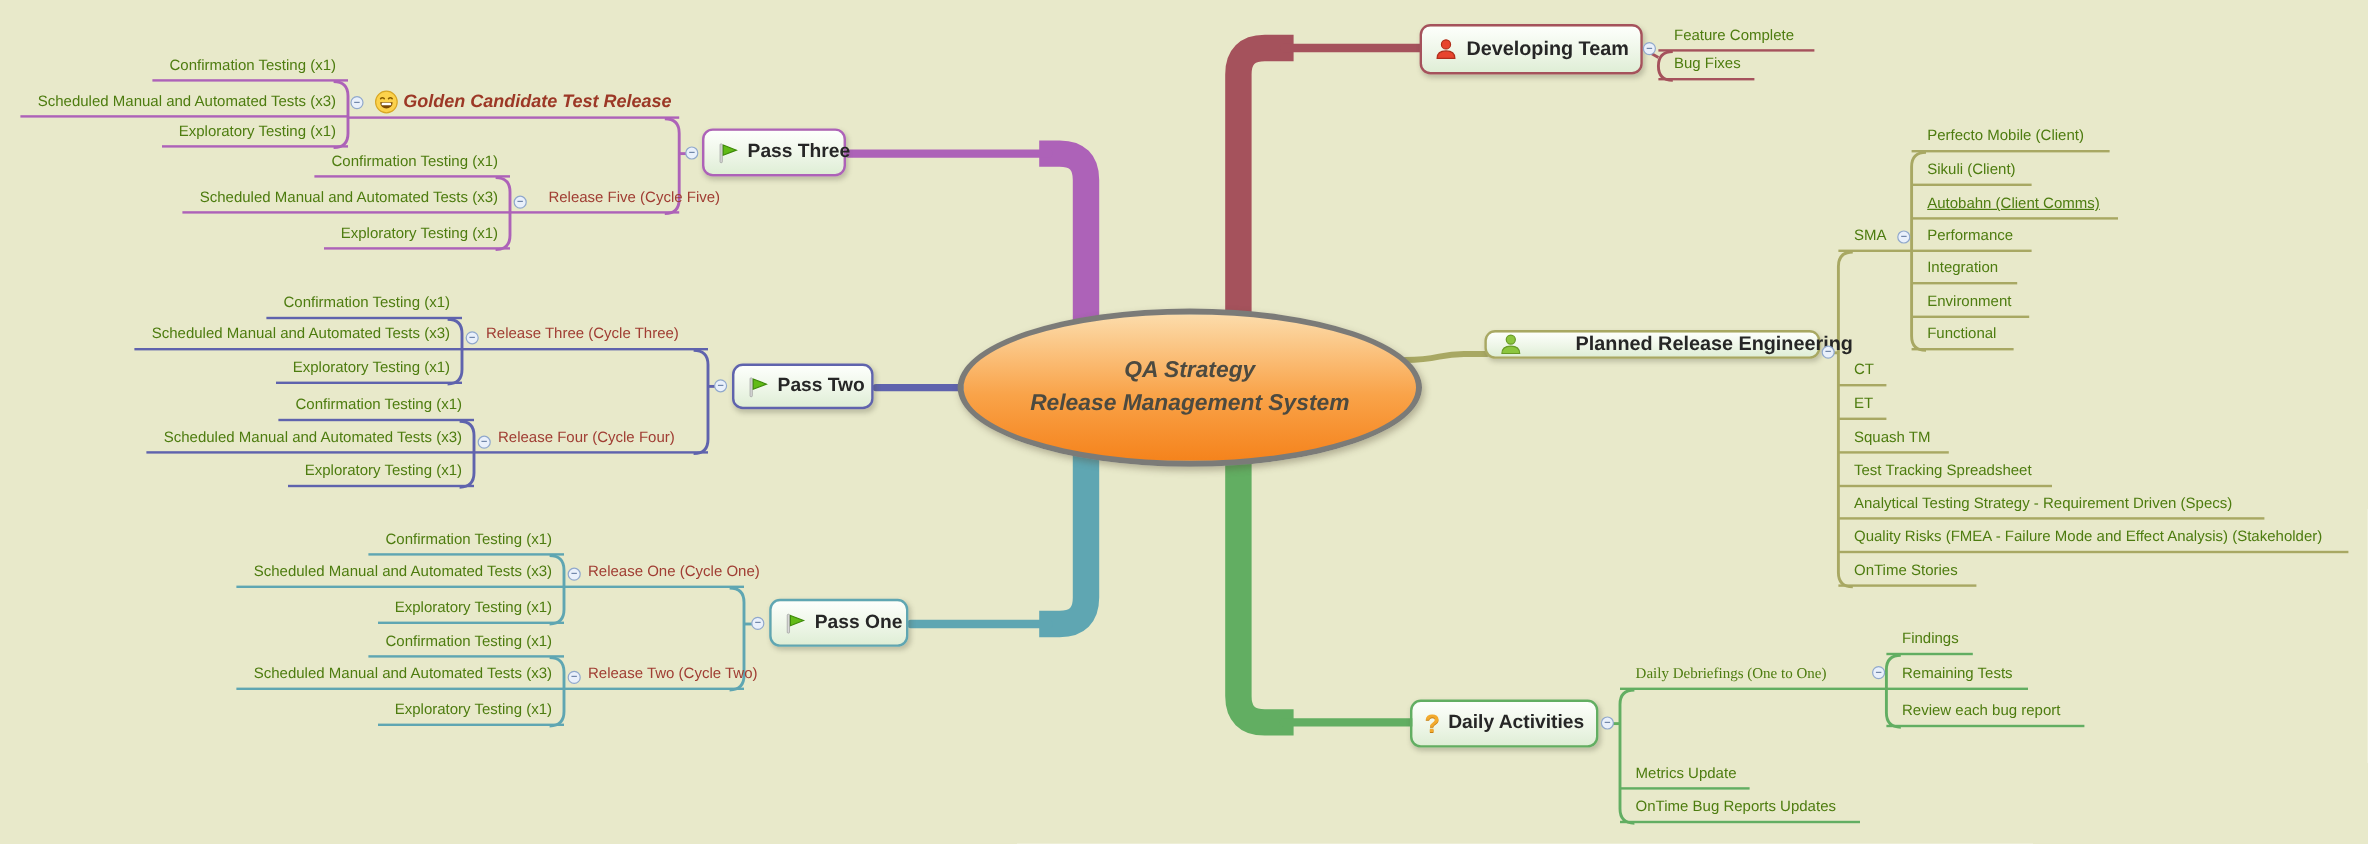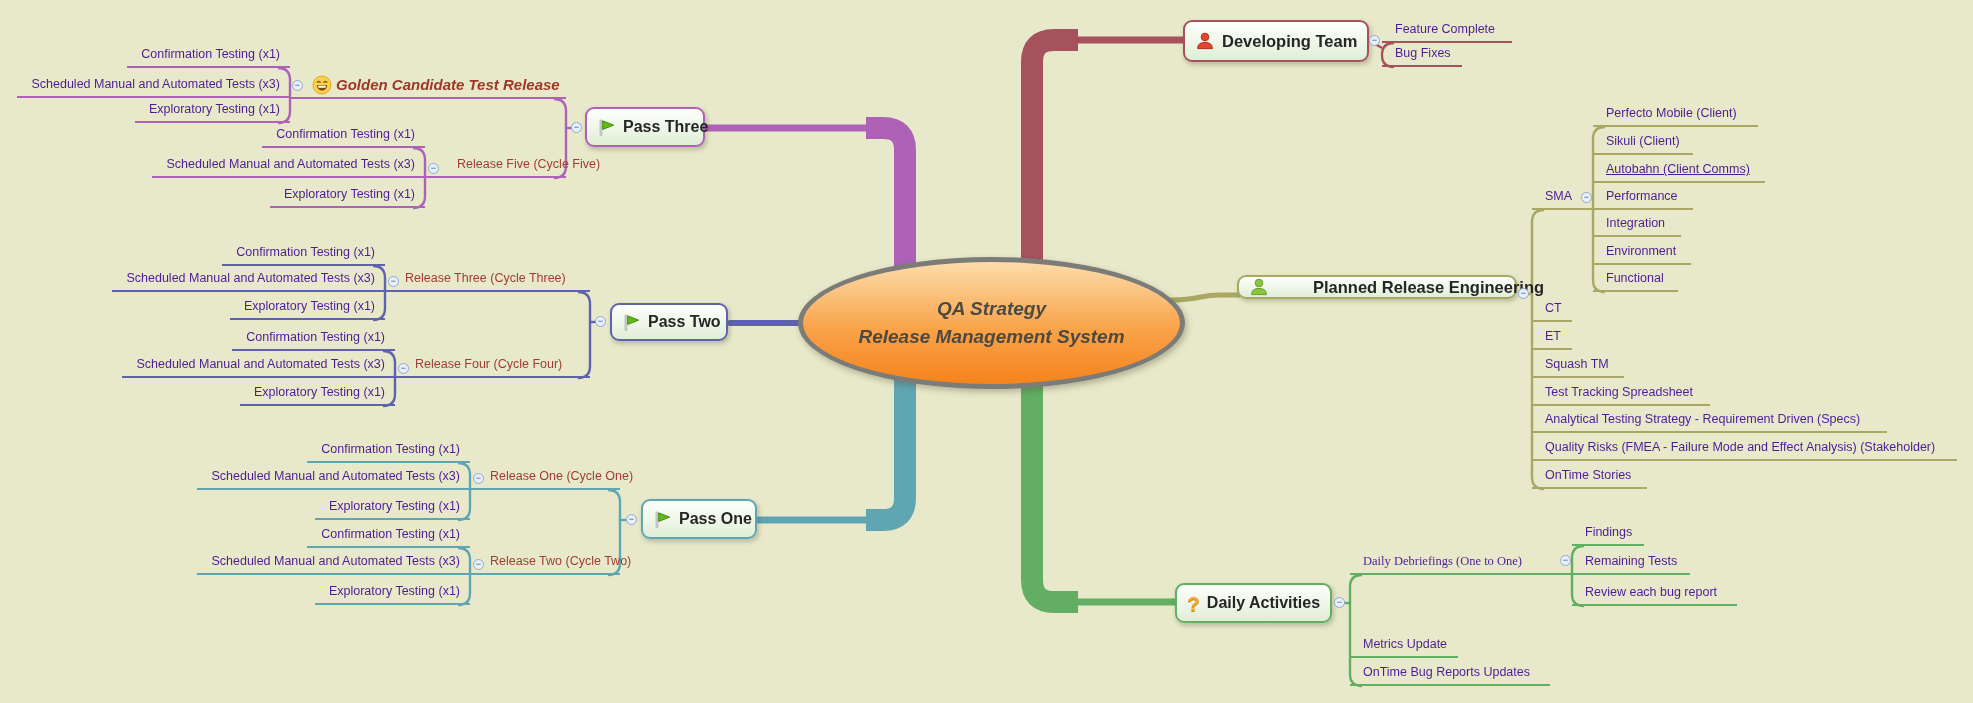--- a/index.html
+++ b/index.html
@@ -1,21 +1,21 @@
 <!DOCTYPE html>
 <html><head>
 <meta charset="utf-8">
 <style>
   html,body{margin:0;padding:0;}
   body{font-family:"Liberation Sans",sans-serif;}
   #canvas{position:relative;width:1973px;height:703px;background:#e8e9ca;overflow:hidden;}
   #wires{position:absolute;left:0;top:0;z-index:1;}
 
   
-  .leaf{position:absolute;z-index:3;font-size:12.5px;line-height:15px;color:#4c1d95;white-space:nowrap;border-bottom:2px solid;}
+  .leaf{position:absolute;z-index:3;font-size:12.5px;line-height:15px;color:#4d7c0f;white-space:nowrap;border-bottom:2px solid;}
   .leafL{text-align:left;padding:0 10px 4px 14px;}
   .leafR{text-align:left;padding:0 6px 4px 13px;box-sizing:border-box;}
   .parentL{position:absolute;z-index:3;font-size:12.5px;line-height:15px;color:#a03d33;white-space:nowrap;
            padding:0 6px 4px 20px;border-bottom:2px solid;box-sizing:border-box;text-align:left;}
   .purple{border-color:#ad62b8;}
   .indigo{border-color:#5f63ad;}
   .teal{border-color:#5fa6b2;}
   .maroon{border-color:#a5525c;}
   .olive{border-color:#a8a863;}
   .green{border-color:#62ae62;}

